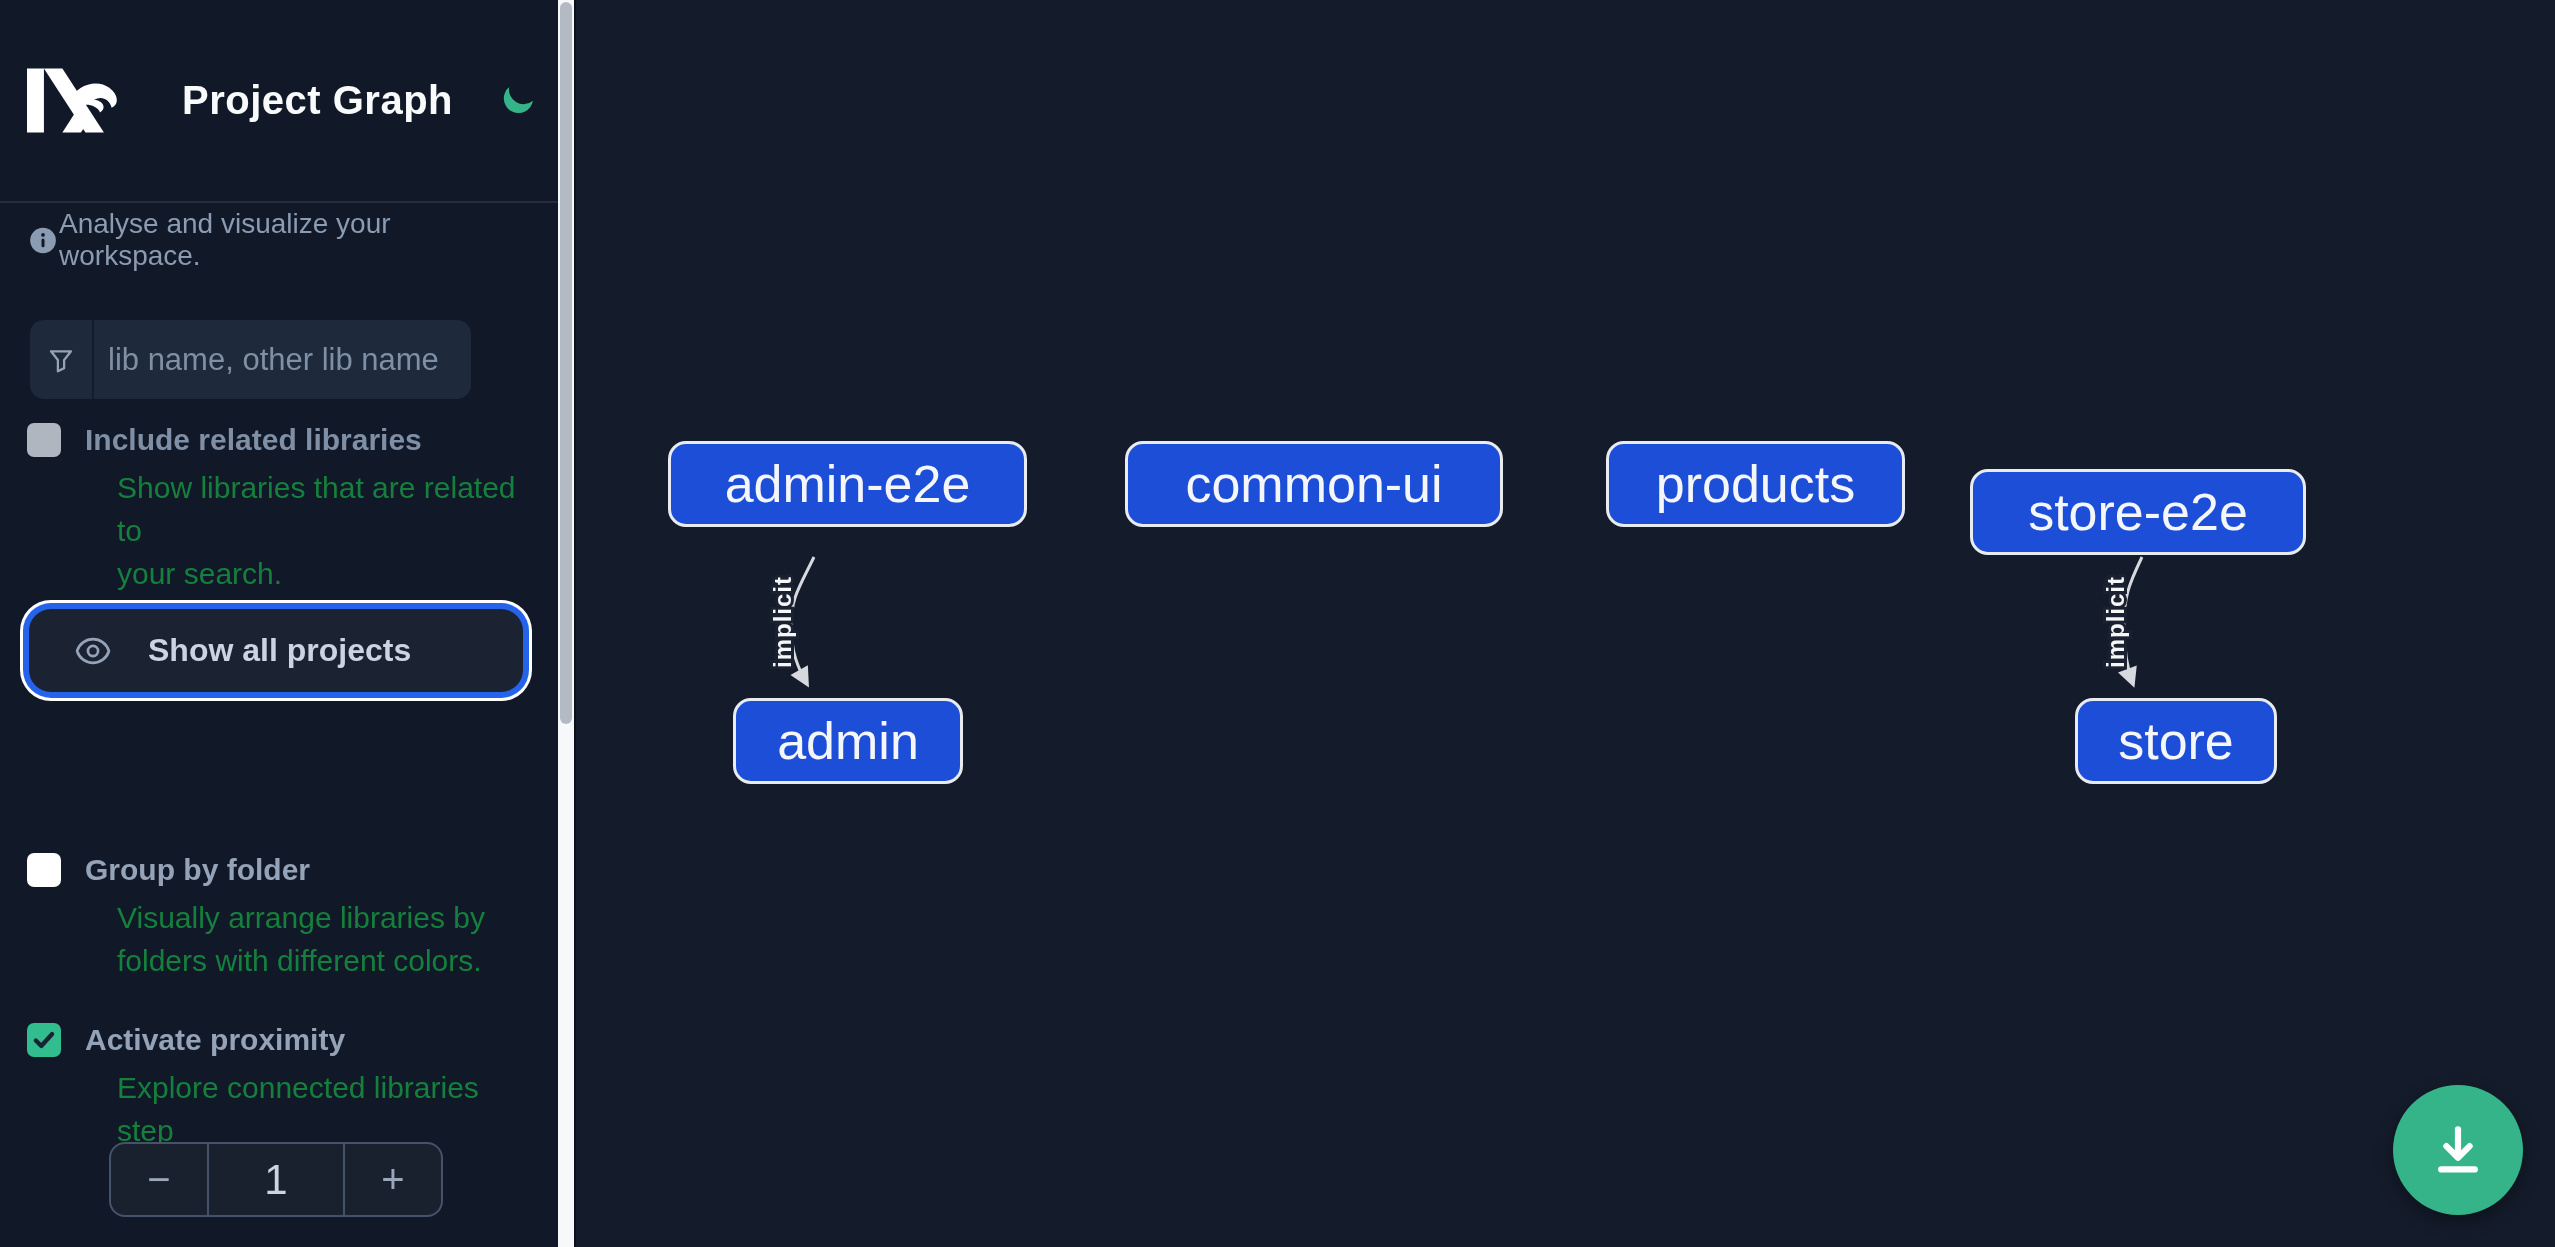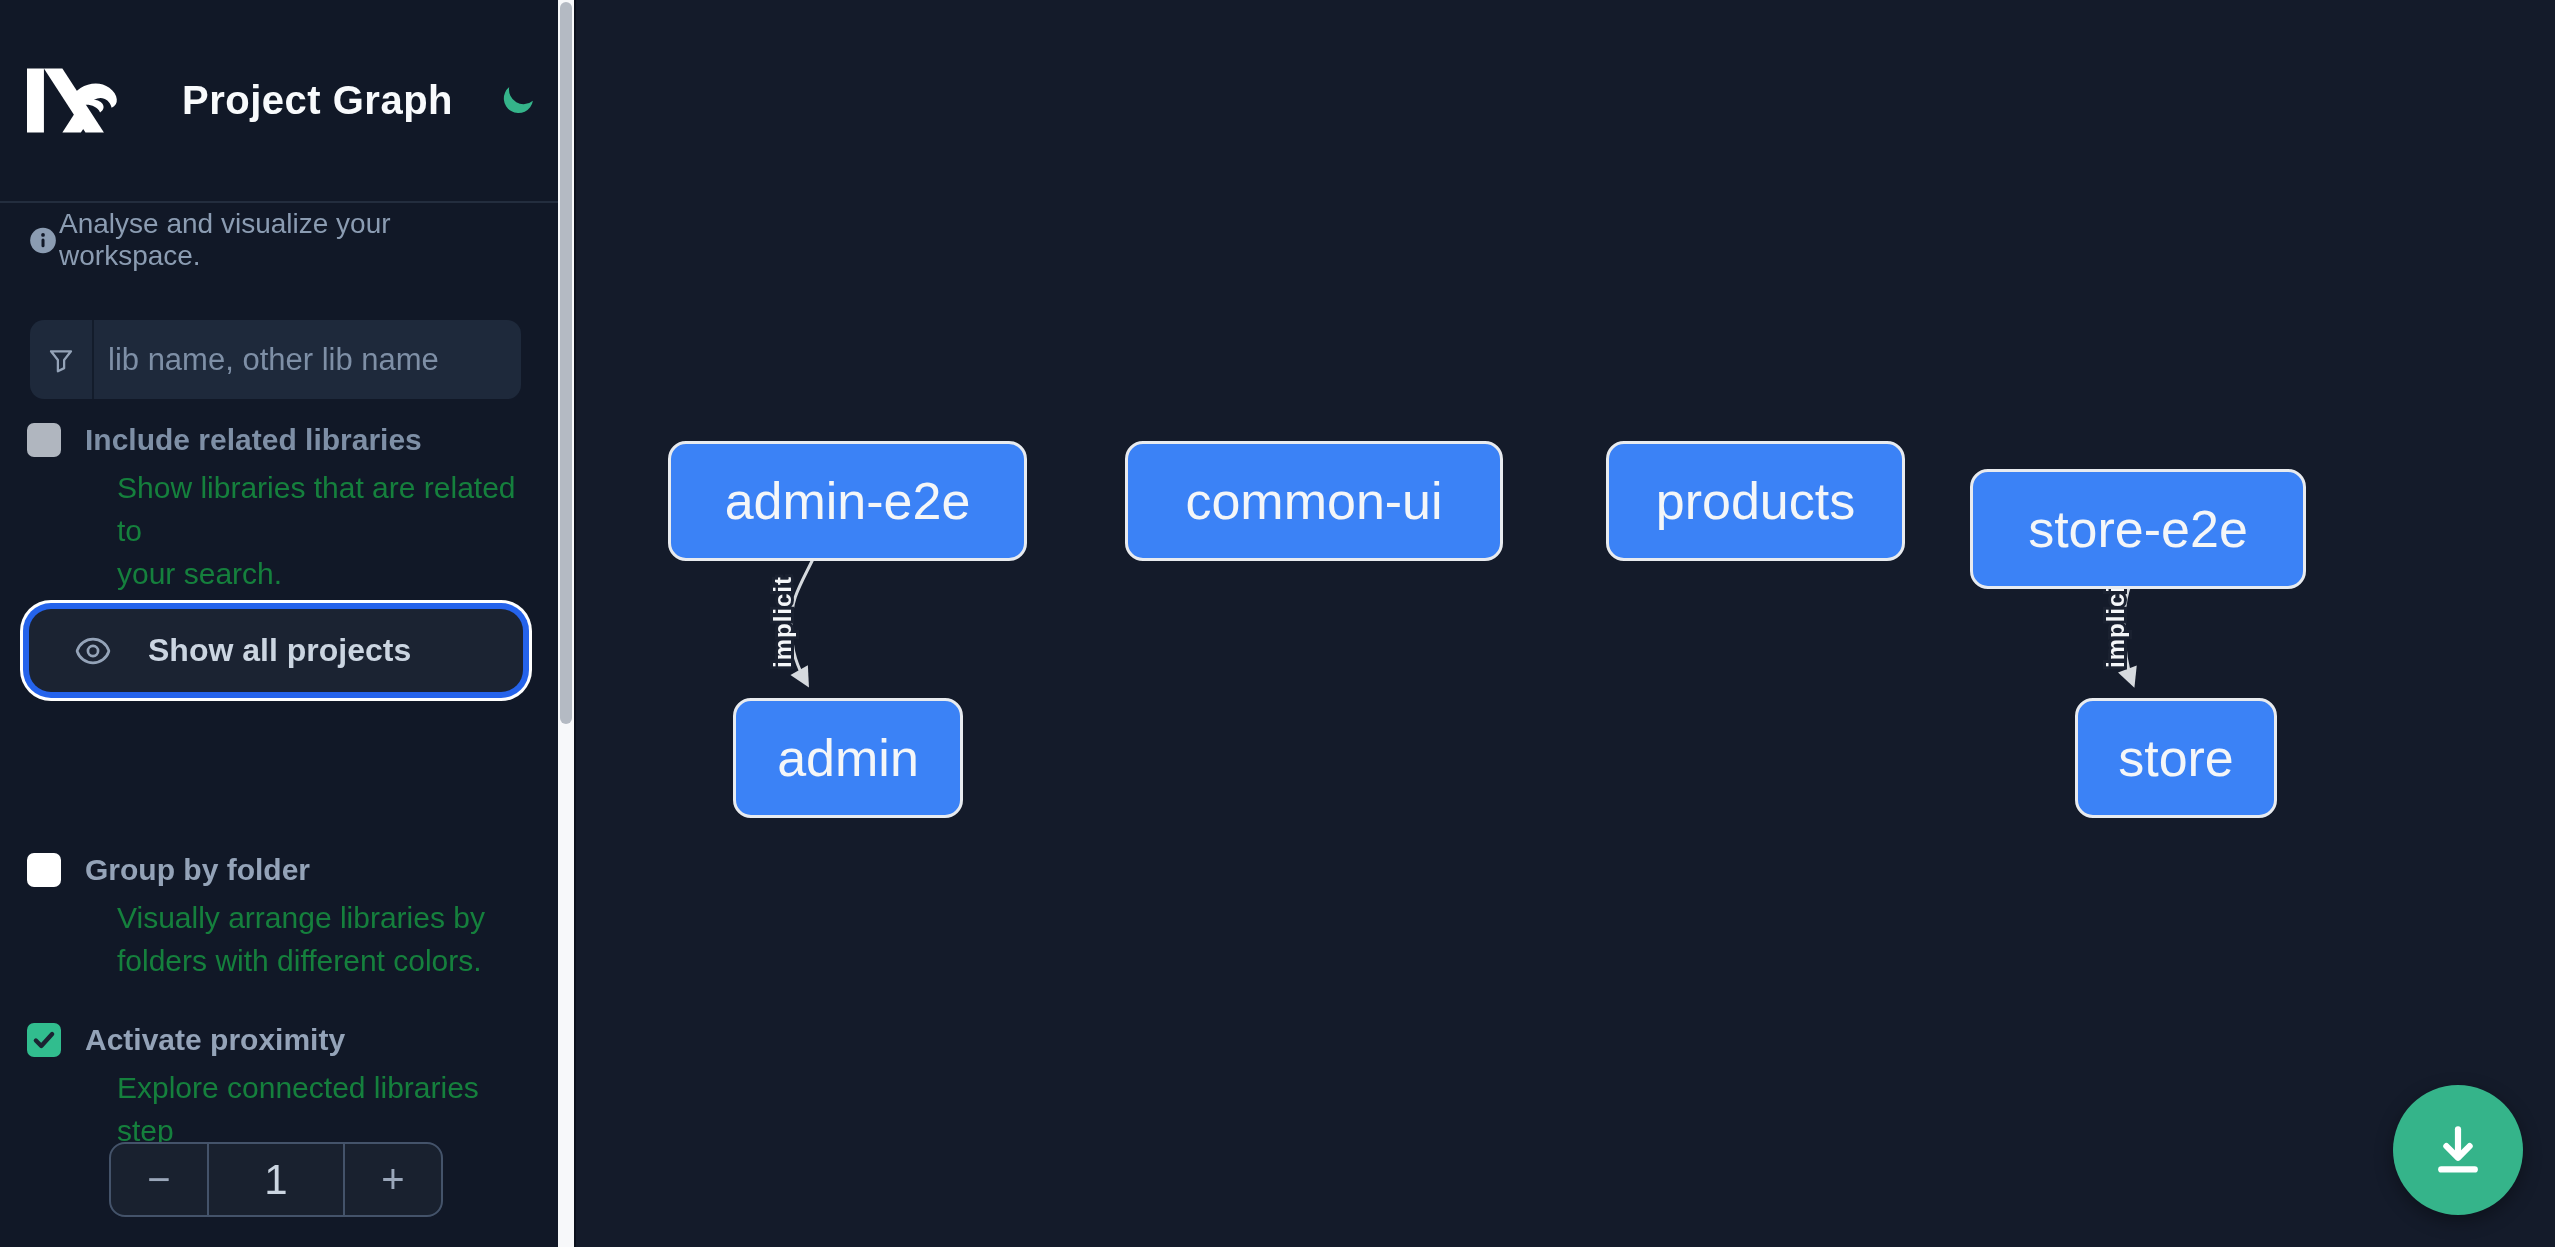--- a/index.html
+++ b/index.html
@@ -49,21 +49,21 @@
   }
 
   .info-row {
     position:absolute; left:29px; top:208px; right:50px;
     display:flex; align-items:center; gap:2px;
   }
   .info-text { font-size:28px; font-weight:500; color:#8b9cb2; }
 
   .filter-box {
     position:absolute; left:30px; top:320px;
-    width:491px; height:79px;
+    width:441px; height:79px;
     background:#1e293b; border-radius:14px;
     display:flex; align-items:stretch; overflow:hidden;
   }
   .filter-icon-cell {
     width:64px; flex:0 0 auto;
     display:flex; align-items:center; justify-content:center;
     border-right:2px solid #131c2b;
   }
   .filter-input {
     flex:1; background:transparent; border:none; outline:none;
@@ -139,22 +139,22 @@
   .step-plus { flex:1; }
 
   
   .canvas {
     position:absolute; left:574px; top:0;
     width:1981px; height:1247px;
     background:#141b2a;
     border-left:2px solid #0b101c;
   }
   .node {
-    position:absolute; height:120px;
-    background:#3b82f6;
+    position:absolute; height:86px;
+    background:#1d4ed8;
     border:3px solid #e8ebef; border-radius:18px;
     display:flex; align-items:center; justify-content:center;
     font-size:52px; color:#f4f6f8;
     cursor:pointer; white-space:nowrap;
   }
   #node-admin-e2e { left:92px;   top:441px; width:359px; }
   #node-common-ui { left:549px;  top:441px; width:378px; }
   #node-products  { left:1030px; top:441px; width:299px; }
   #node-store-e2e { left:1394px; top:441px; width:336px;margin-top:28px; }
   #node-admin     { left:157px;  top:698px; width:230px; }

